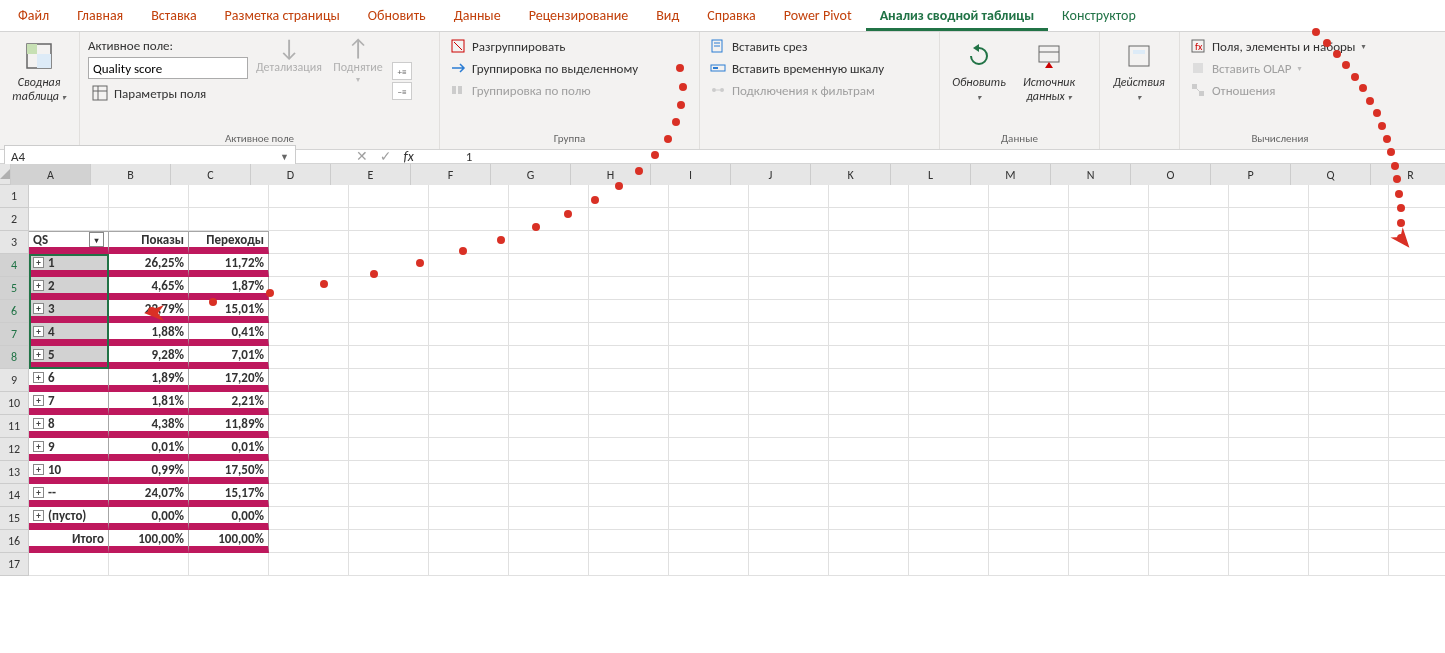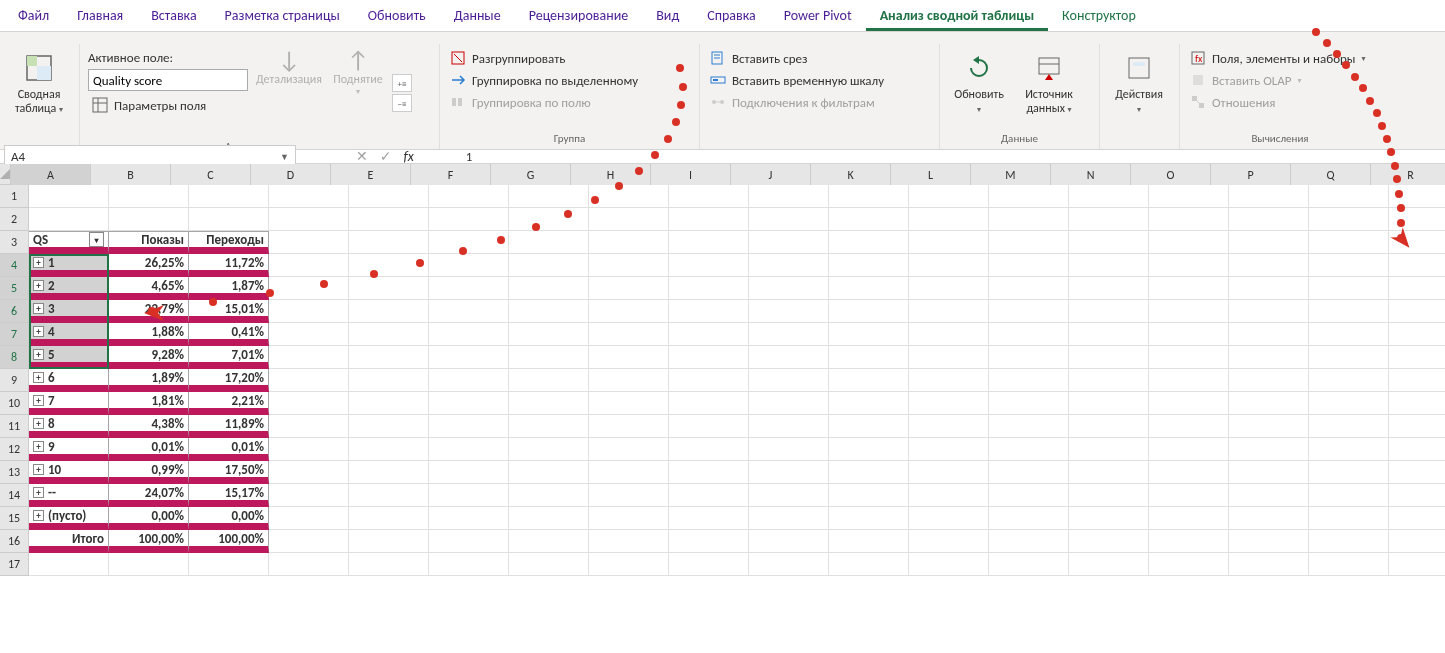--- a/index.html
+++ b/index.html
@@ -1,31 +1,31 @@
 <!DOCTYPE html>
 <html><head>
 <meta charset="utf-8">
 <style>
 * { box-sizing: border-box; margin: 0; padding: 0; font-family: "Segoe UI", Calibri, Arial, sans-serif; }
 body { background: #fff; font-size: 13px; color: #333; overflow: hidden; width: 1445px; }
 
 
 .tabs { display: flex; align-items: center; height: 32px; border-bottom: 1px solid #d4d4d4; background: #fff; padding-left: 4px; gap: 0; }
-.tab { padding: 7px 14px; font-size: 14px; color: #4c1d95; cursor: pointer; white-space: nowrap; }
+.tab { padding: 7px 14px; font-size: 14px; color: #c2410c; cursor: pointer; white-space: nowrap; }
 .tab.active { color: #217346; font-weight: 600; border-bottom: 3px solid #217346; padding-bottom: 4px; }
 .tab.contextual { color: #217346; }
 
 
 .ribbon { display: flex; height: 118px; background: #f3f2f1; border-bottom: 1px solid #d4d4d4; }
-.rgroup { display: flex; flex-direction: column; justify-content: space-between; border-right: 1px solid #e1dfdd; padding: 4px 6px 2px 6px; margin-top: 12px; }
+.rgroup { display: flex; flex-direction: column; justify-content: space-between; border-right: 1px solid #e1dfdd; padding: 4px 6px 2px 6px; }
 .rgroup-body { display: flex; align-items: flex-start; flex: 1; gap: 4px; }
 .rgroup-label { text-align: center; font-size: 11px; color: #666; padding: 2px 0; }
 .bigbtn { display: flex; flex-direction: column; align-items: center; justify-content: flex-start; width: 66px; padding: 4px 2px; cursor: pointer; text-align: center; }
 .bigbtn .ico { width: 32px; height: 32px; margin-bottom: 4px; display: flex; align-items: center; justify-content: center; }
-.bigbtn .lbl { font-size: 12px; line-height: 1.15; }
+.bigbtn .lbl { font-size: 12px; line-height: 1.15; font-style: italic; }
 .bigbtn .drop { font-size: 8px; color: #666; }
 .stack { display: flex; flex-direction: column; gap: 2px; }
 .smallrow { display: flex; align-items: center; gap: 6px; font-size: 13px; padding: 2px 4px; cursor: pointer; white-space: nowrap; }
 .smallrow.disabled { color: #a0a0a0; }
 .smallrow .ic { width: 16px; height: 16px; display: inline-flex; align-items: center; justify-content: center; }
 .fieldbox { display: flex; flex-direction: column; gap: 4px; padding: 2px; }
 .fieldbox .flabel { font-size: 13px; color: #333; }
 .fieldbox input { width: 160px; height: 22px; border: 1px solid #ababab; padding: 0 4px; font-size: 13px; background: #fff; }
 .tinycol { display: flex; flex-direction: column; gap: 2px; align-items: center; justify-content: center; height: 90px; }
 .tinycol .tb { width: 20px; height: 18px; border: 1px solid #ccc; background: #fff; display: flex; align-items: center; justify-content: center; font-size: 9px; color: #666; cursor: pointer; }

